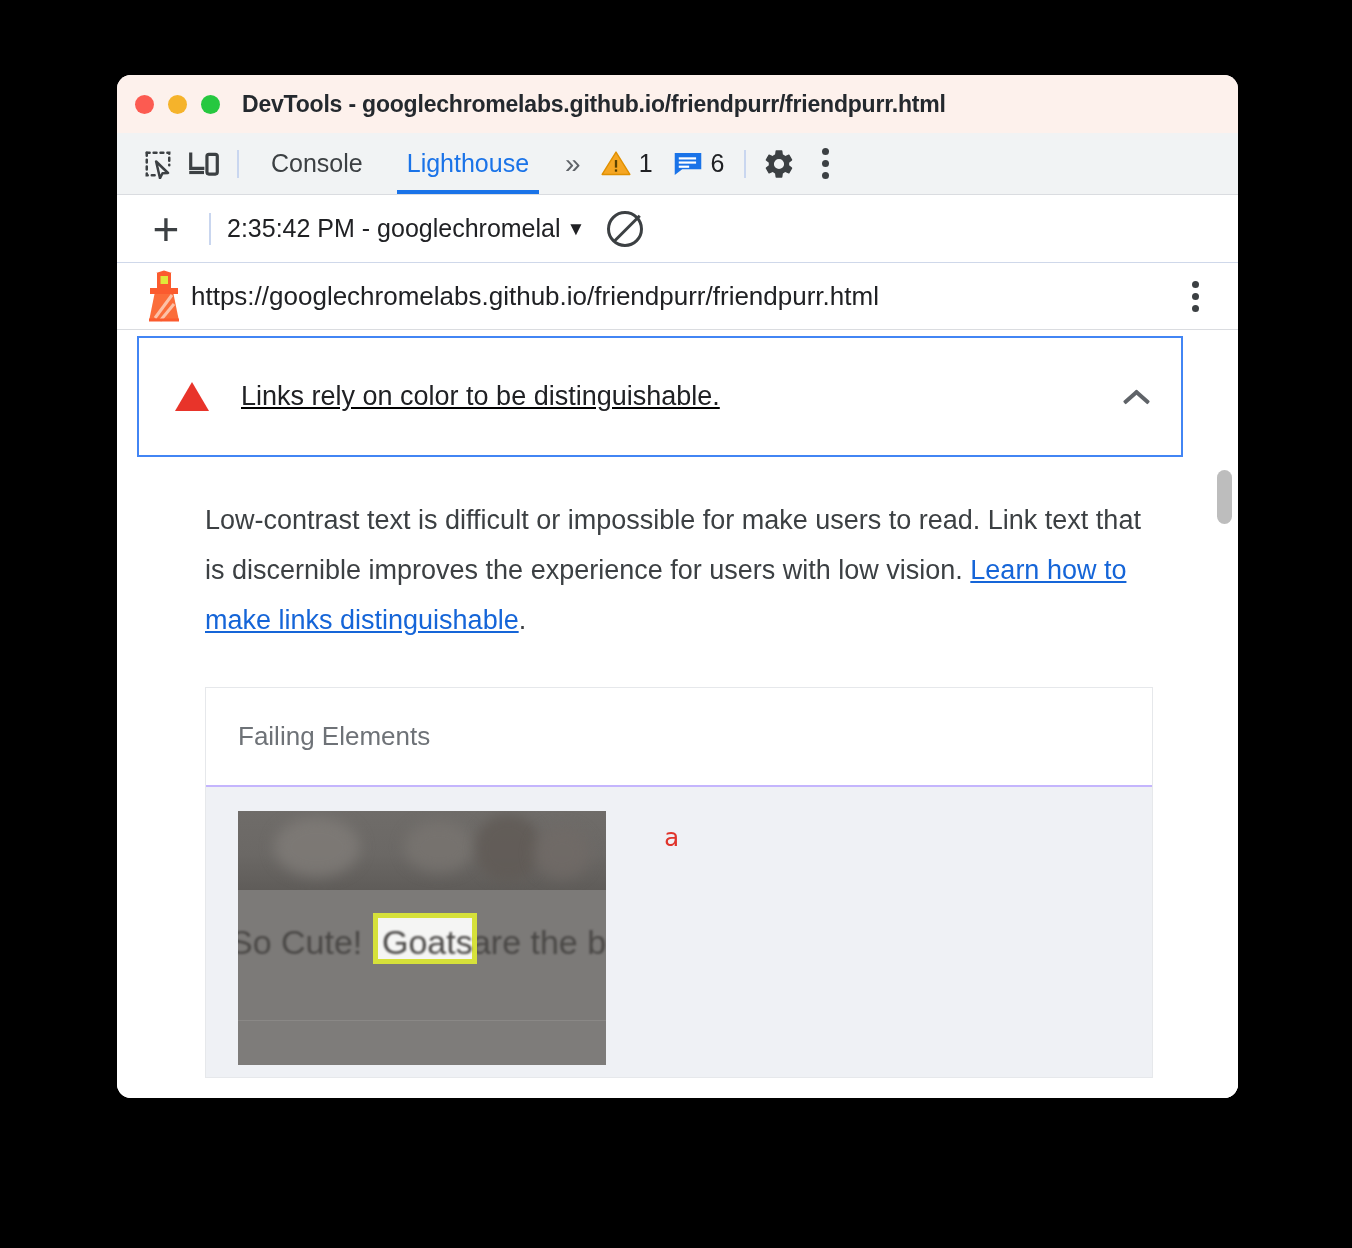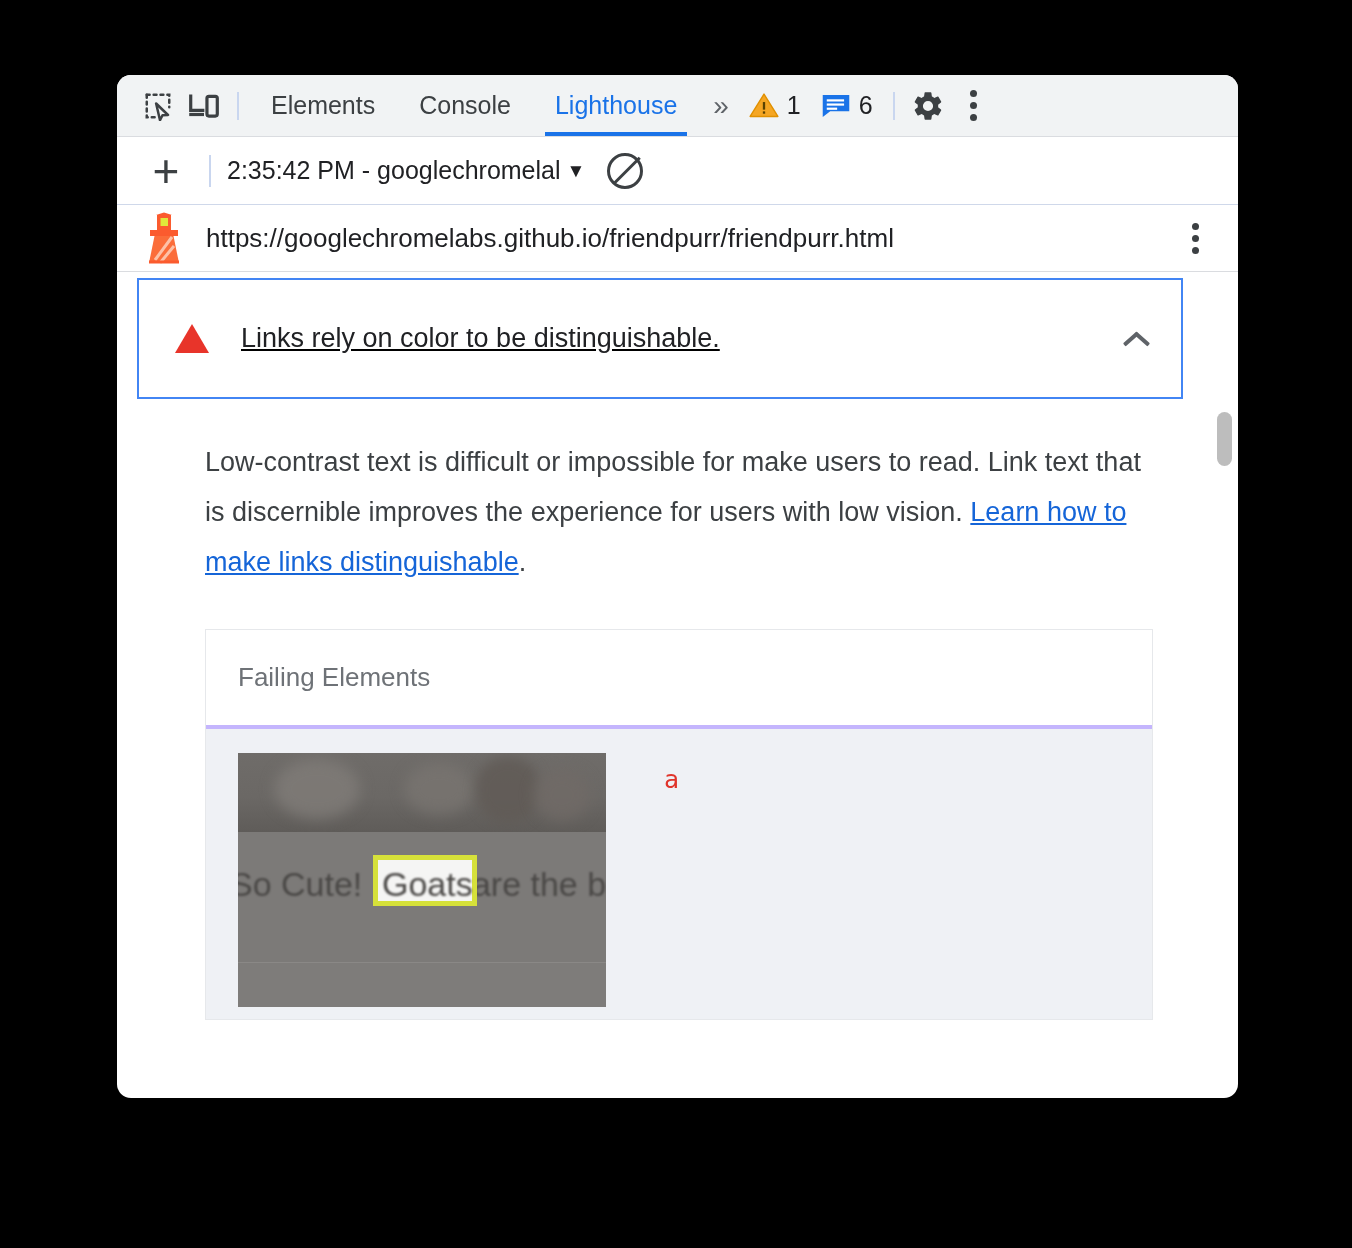--- a/index.html
+++ b/index.html
@@ -147,21 +147,21 @@
   .url-row {
     height: 67px;
     background: #ffffff;
     display: flex;
     align-items: center;
     padding: 0 20px 0 24px;
     border-bottom: 1px solid #dadce0;
   }
   .lh-logo { width: 46px; height: 52px; flex: 0 0 auto; }
   .url-text {
-    margin-left: 19px;
+    margin-left: 4px;
     font-size: 26px;
     color: #202124;
     white-space: nowrap;
     overflow: hidden;
     flex: 1 1 auto;
   }
 
   
   .report-body {
     position: relative;
@@ -226,21 +226,21 @@
     margin: 42px 0 0 88px;
     width: 948px;
     border: 1px solid #e6e8eb;
     background: #fff;
   }
   .table-head {
     height: 99px;
     display: flex;
     align-items: center;
     padding-left: 32px;
-    border-bottom: 4px solid #c4b5fd;
+    border-bottom: 2px solid #c4b5fd;
     background: #fff;
     text-align: right;
   }
   .table-head-label {
     font-size: 26px;
     color: #6e7277;
   }
   .table-row {
     background: #eff1f5;
     min-height: 290px;
@@ -335,41 +335,48 @@
     background: #bdbdbd;
   }
 </style>
 </head>
 <body>
 
 <div id="stage">
 
   <div class="window">
 
+    <div class="titlebar">
+      <div class="traffic">
+        <span class="dot red"></span>
+        <span class="dot yellow"></span>
+        <span class="dot green"></span>
+      </div>
+      <div class="win-title">DevTools - googlechromelabs.github.io/friendpurr/friendpurr.html</div>
+    </div>
 
     <div class="tabstrip">
       <div class="icon-btn">
         <svg width="30" height="30" viewBox="0 0 24 24">
           <g fill="none" stroke="#3c4043" stroke-width="2" stroke-linecap="round" stroke-dasharray="2.3 3.2">
             <path d="M3 3 H21 V13"></path>
             <path d="M3 3 V21 H11"></path>
           </g>
           <path d="M10.5 10 L20 19.2 L15.6 19.4 L13.6 23.4 Z" fill="none" stroke="#3c4043" stroke-width="2" stroke-linejoin="round"></path>
         </svg>
       </div>
       <div class="icon-btn">
         <svg width="32" height="30" viewBox="0 0 26 22">
           <path d="M2.2 3 V14.6 H12" fill="none" stroke="#3c4043" stroke-width="2.6" stroke-linecap="square"></path>
           <rect x="1" y="16.6" width="12" height="2.6" fill="#3c4043"></rect>
           <rect x="15.4" y="3.2" width="8.4" height="16" rx="1.6" fill="none" stroke="#3c4043" stroke-width="2.6"></rect>
         </svg>
       </div>
       <div class="vsep"></div>
 
-      <div class="tab">Elements</div>
       <div class="tab">Console</div>
       <div class="tab active">Lighthouse</div>
 
       <div class="chevrons">»</div>
 
       <div class="counter">
         <svg width="30" height="27" viewBox="0 0 26 23">
           <path d="M13 1.6 L25 21 L1 21 Z" fill="#f5a623" stroke="#e09000" stroke-width="1.2" stroke-linejoin="round"></path>
           <rect x="12" y="8.5" width="2" height="6.6" fill="#5a4200"></rect>
           <rect x="12" y="16.6" width="2" height="2" fill="#5a4200"></rect>

